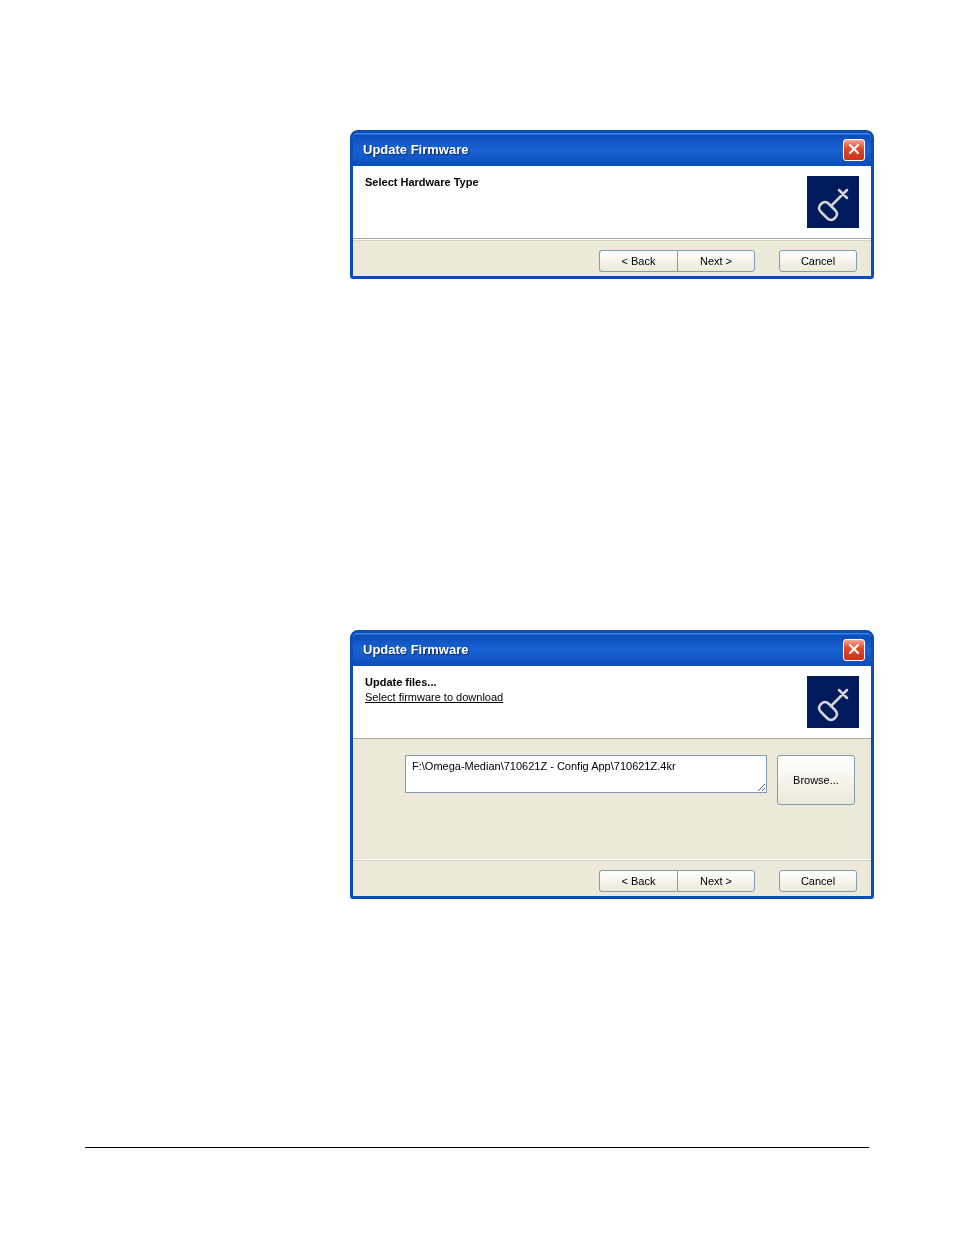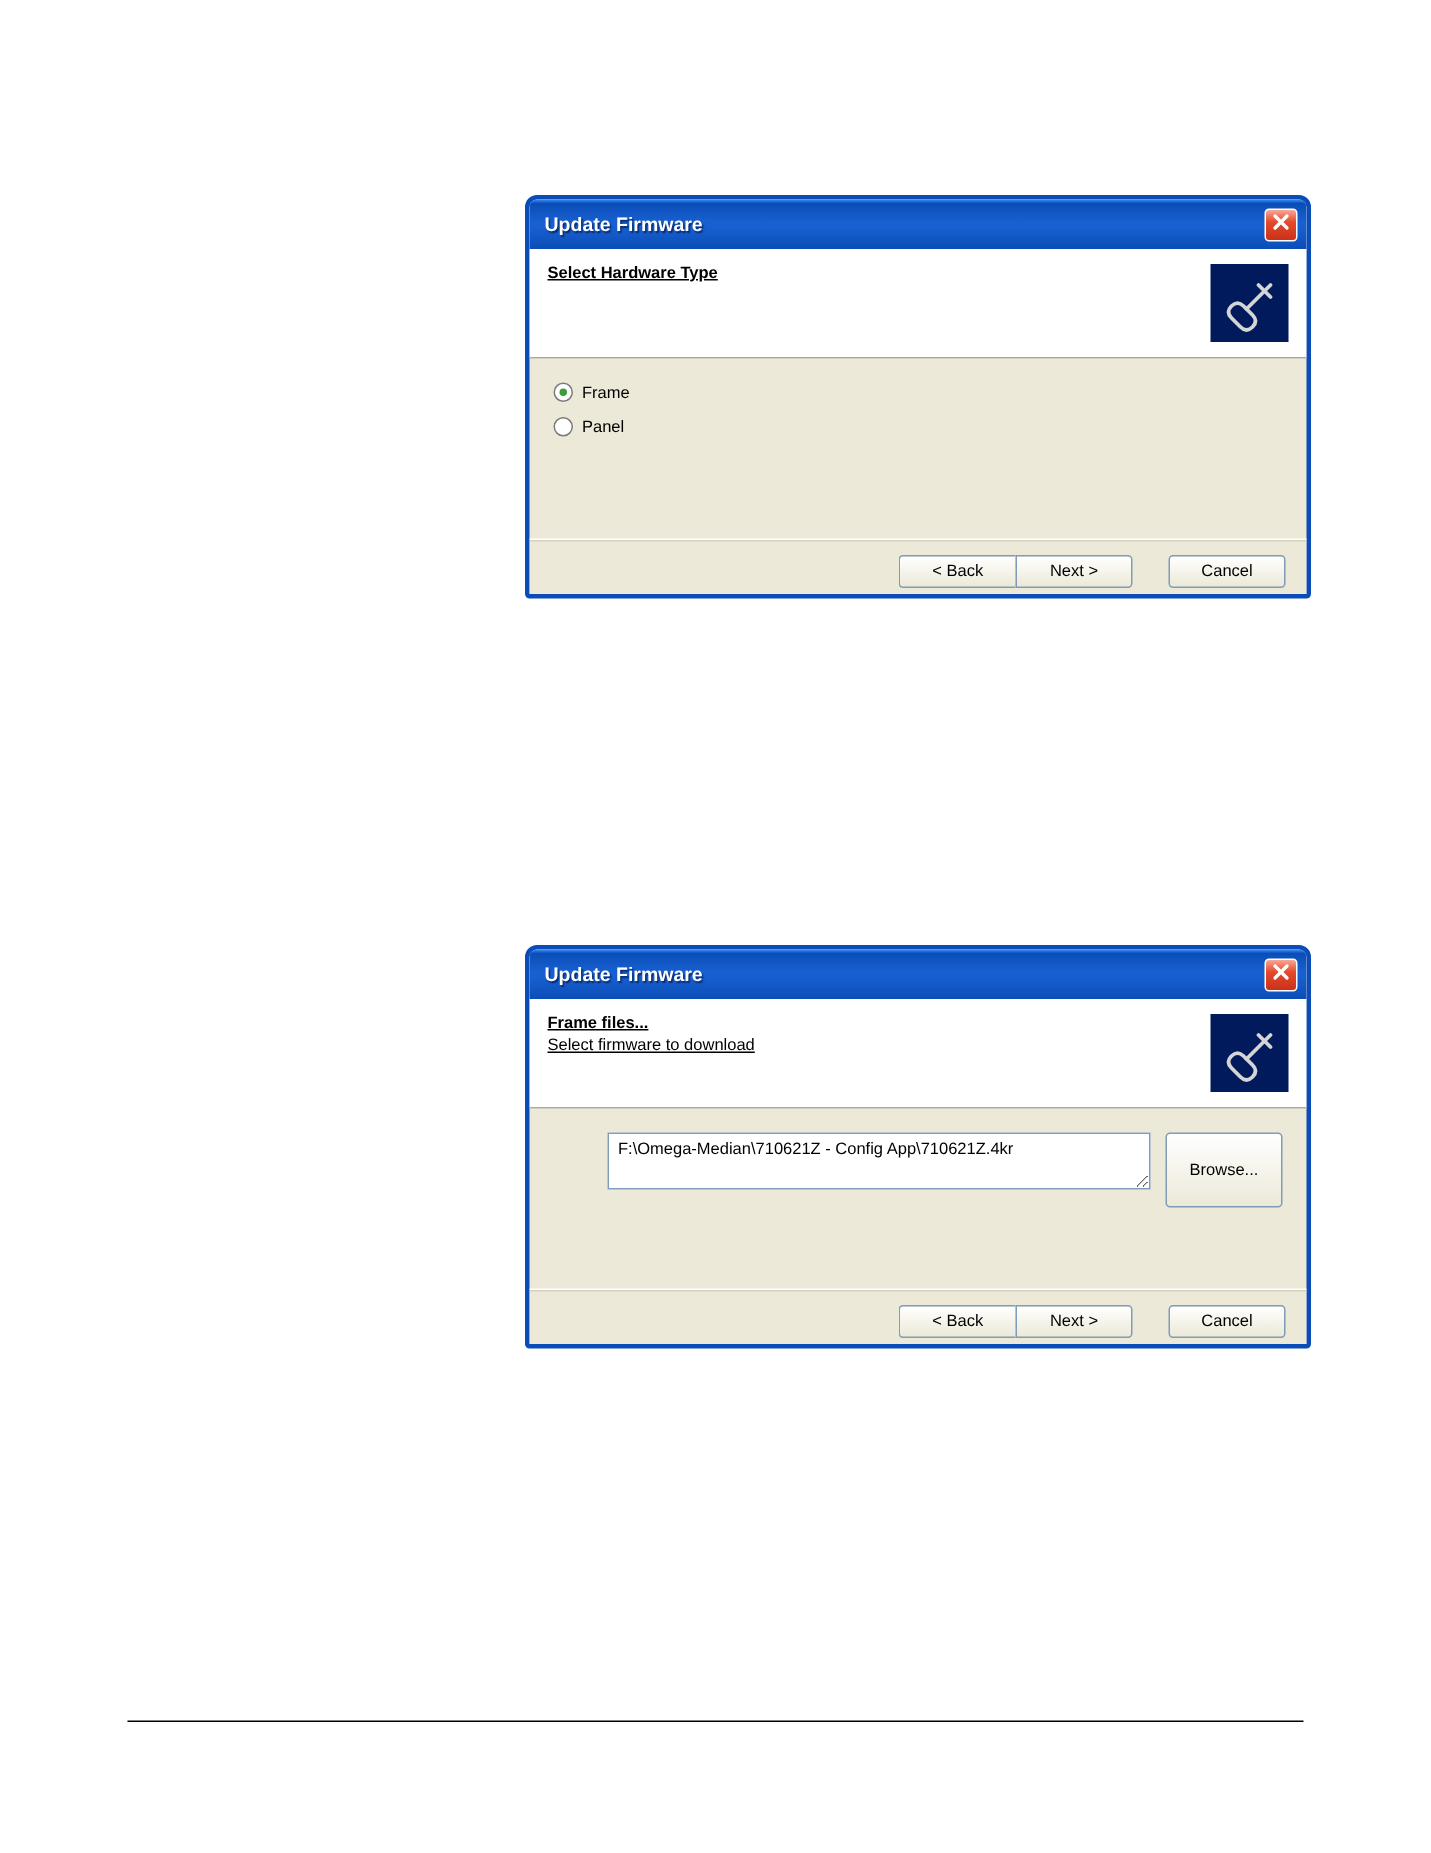--- a/index.html
+++ b/index.html
@@ -50,21 +50,21 @@
     .header-panel {
       background: #ffffff;
       border-bottom: 1px solid #aca899;
       padding: 10px 12px;
       display: flex;
       justify-content: space-between;
       align-items: flex-start;
       min-height: 62px;
     }
     .header-text { flex: 1; }
-    .header-title { font-weight: bold; font-size: 11px; margin-bottom: 3px; text-decoration: underline; }
+    .header-title { font-weight: bold; font-size: 11px; margin-bottom: 3px; }
     .header-subtitle { font-size: 11px; text-decoration: underline; }
     .header-icon {
       width: 52px;
       height: 52px;
       background: #001a5c;
       display: flex;
       align-items: center;
       justify-content: center;
       margin-left: 10px;
     }
@@ -172,30 +172,20 @@
       <div class="header-title">Select Hardware Type</div>
       <div class="header-subtitle"></div>
     </div>
     <div class="header-icon">
       <svg viewBox="0 0 40 40">
         <path d="M8 30 Q4 26 8 22 Q12 18 16 22 L22 28 Q26 32 22 36 Q18 40 14 36 Z" fill="none" stroke="#d5d5d5" stroke-width="2.5"></path>
         <path d="M18 24 L30 12 M30 12 L26 8 M30 12 L34 8 M30 12 L34 16" fill="none" stroke="#d5d5d5" stroke-width="2.5" stroke-linecap="round"></path>
       </svg>
     </div>
   </div>
-  <div class="content-panel">
-    <div class="radio-row">
-      <span class="radio selected"></span>
-      <span>Frame</span>
-    </div>
-    <div class="radio-row">
-      <span class="radio"></span>
-      <span>Panel</span>
-    </div>
-  </div>
   <div class="button-bar">
     <button class="nav-btn btn-back">&lt; Back</button>
     <button class="nav-btn btn-next">Next &gt;</button>
     <div class="btn-gap"></div>
     <button class="nav-btn">Cancel</button>
   </div>
 </div>
 
 <div class="dialog dialog-2">
   <div class="titlebar">
@@ -203,21 +193,21 @@
     <div class="close-btn">
       <span>
         <svg viewBox="0 0 12 12">
             <path d="M2 2 L10 10 M10 2 L2 10" stroke="#ffffff" stroke-width="2.2" stroke-linecap="round"></path>
           </svg>
       </span>
     </div>
   </div>
   <div class="header-panel">
     <div class="header-text">
-      <div class="header-title">Frame files...</div>
+      <div class="header-title">Update files...</div>
       <div class="header-subtitle">Select firmware to download</div>
     </div>
     <div class="header-icon">
       <svg viewBox="0 0 40 40">
         <path d="M8 30 Q4 26 8 22 Q12 18 16 22 L22 28 Q26 32 22 36 Q18 40 14 36 Z" fill="none" stroke="#d5d5d5" stroke-width="2.5"></path>
         <path d="M18 24 L30 12 M30 12 L26 8 M30 12 L34 8 M30 12 L34 16" fill="none" stroke="#d5d5d5" stroke-width="2.5" stroke-linecap="round"></path>
       </svg>
     </div>
   </div>
   <div class="content-panel">

